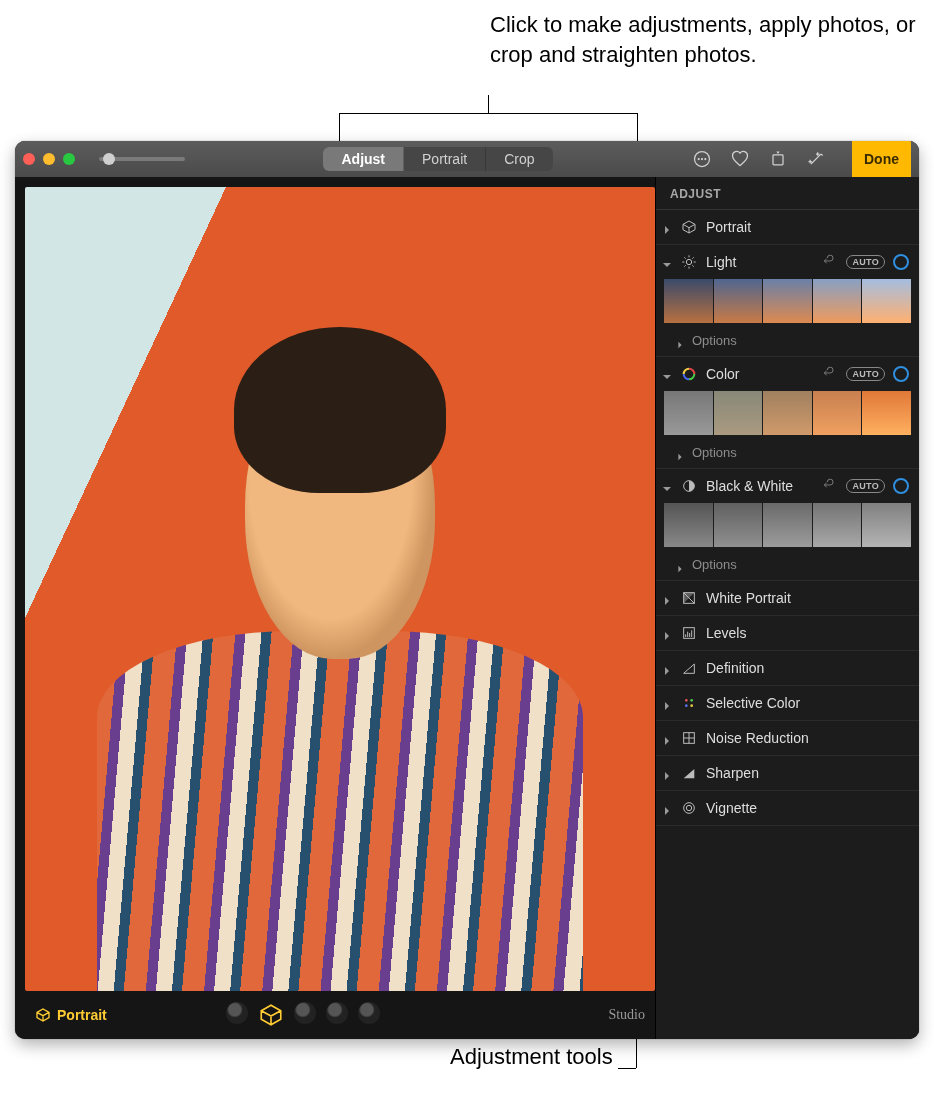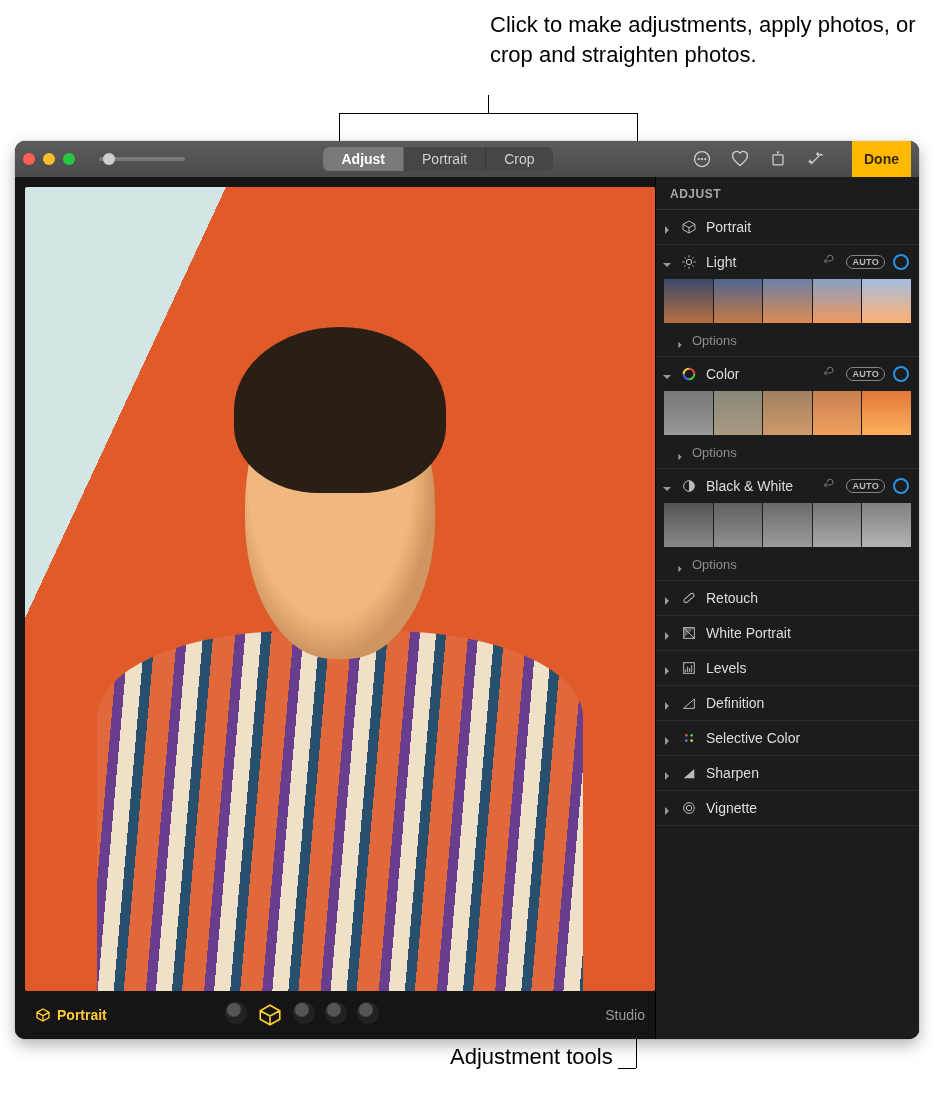--- a/index.html
+++ b/index.html
@@ -196,21 +196,21 @@
     width: 22px; height: 22px; border-radius: 50%;
     background: radial-gradient(circle at 40% 35%, #555 0 6px, #222 8px);
     cursor: pointer;
   }
   .light-opt.sel {
     width: 26px; height: 26px;
     background: none; position: relative;
   }
   .light-opt.sel svg { width: 26px; height: 26px; }
   .studio-label {
-    color: #9a9a9a; font-size: 14px; margin-left: auto;
+    color: #9a9a9a; font-size: 14px; margin-left: auto; font-family: Liberation Serif, serif;
   }
   .sidebar {
     width: 264px;
     background: #1c1c1c;
     overflow-y: auto;
     font-size: 14px;
     border-left: 1px solid #000;
   }
   .sb-header {
     color: #a8a8a8;
@@ -480,33 +480,20 @@
               <span class="options-label">Options</span>
             </div>
           </div>
           <div class="adj-row">
             <div class="adj-head">
               <span class="chev"><svg viewBox="0 0 10 10">
                   <path d="M3 1 L7 5 L3 9 z"></path>
                 </svg></span>
               <span class="adj-icon">
                 <svg viewBox="0 0 24 24">
-                  <rect x="3" y="9" width="18" height="6" rx="3" transform="rotate(-40 12 12)" stroke="#bbb" fill="none" stroke-width="1.5"></rect>
-                </svg>
-              </span>
-              <span class="adj-label">Retouch</span>
-            </div>
-          </div>
-          <div class="adj-row">
-            <div class="adj-head">
-              <span class="chev"><svg viewBox="0 0 10 10">
-                  <path d="M3 1 L7 5 L3 9 z"></path>
-                </svg></span>
-              <span class="adj-icon">
-                <svg viewBox="0 0 24 24">
                   <rect x="4" y="4" width="16" height="16" stroke="#bbb" fill="none" stroke-width="1.5"></rect>
                   <path d="M4 4 L20 20" stroke="#bbb" fill="none" stroke-width="1.5"></path>
                   <path d="M4 4 L20 4 L4 20 z" fill="#bbb" opacity="0.4"></path>
                 </svg>
               </span>
               <span class="adj-label">White Portrait</span>
             </div>
           </div>
           <div class="adj-row">
             <div class="adj-head">
@@ -551,20 +538,34 @@
               <span class="adj-label">Selective Color</span>
             </div>
           </div>
           <div class="adj-row">
             <div class="adj-head">
               <span class="chev"><svg viewBox="0 0 10 10">
                   <path d="M3 1 L7 5 L3 9 z"></path>
                 </svg></span>
               <span class="adj-icon">
                 <svg viewBox="0 0 24 24">
+                  <rect x="4" y="4" width="16" height="16" stroke="#bbb" fill="none" stroke-width="1.5"></rect>
+                  <path d="M4 12h16M12 4v16" stroke="#bbb" fill="none" stroke-width="1.5"></path>
+                </svg>
+              </span>
+              <span class="adj-label">Noise Reduction</span>
+            </div>
+          </div>
+          <div class="adj-row">
+            <div class="adj-head">
+              <span class="chev"><svg viewBox="0 0 10 10">
+                  <path d="M3 1 L7 5 L3 9 z"></path>
+                </svg></span>
+              <span class="adj-icon">
+                <svg viewBox="0 0 24 24">
                   <path d="M4 20 L20 20 L20 6 z" fill="#bbb"></path>
                 </svg>
               </span>
               <span class="adj-label">Sharpen</span>
             </div>
           </div>
           <div class="adj-row">
             <div class="adj-head">
               <span class="chev"><svg viewBox="0 0 10 10">
                   <path d="M3 1 L7 5 L3 9 z"></path>

